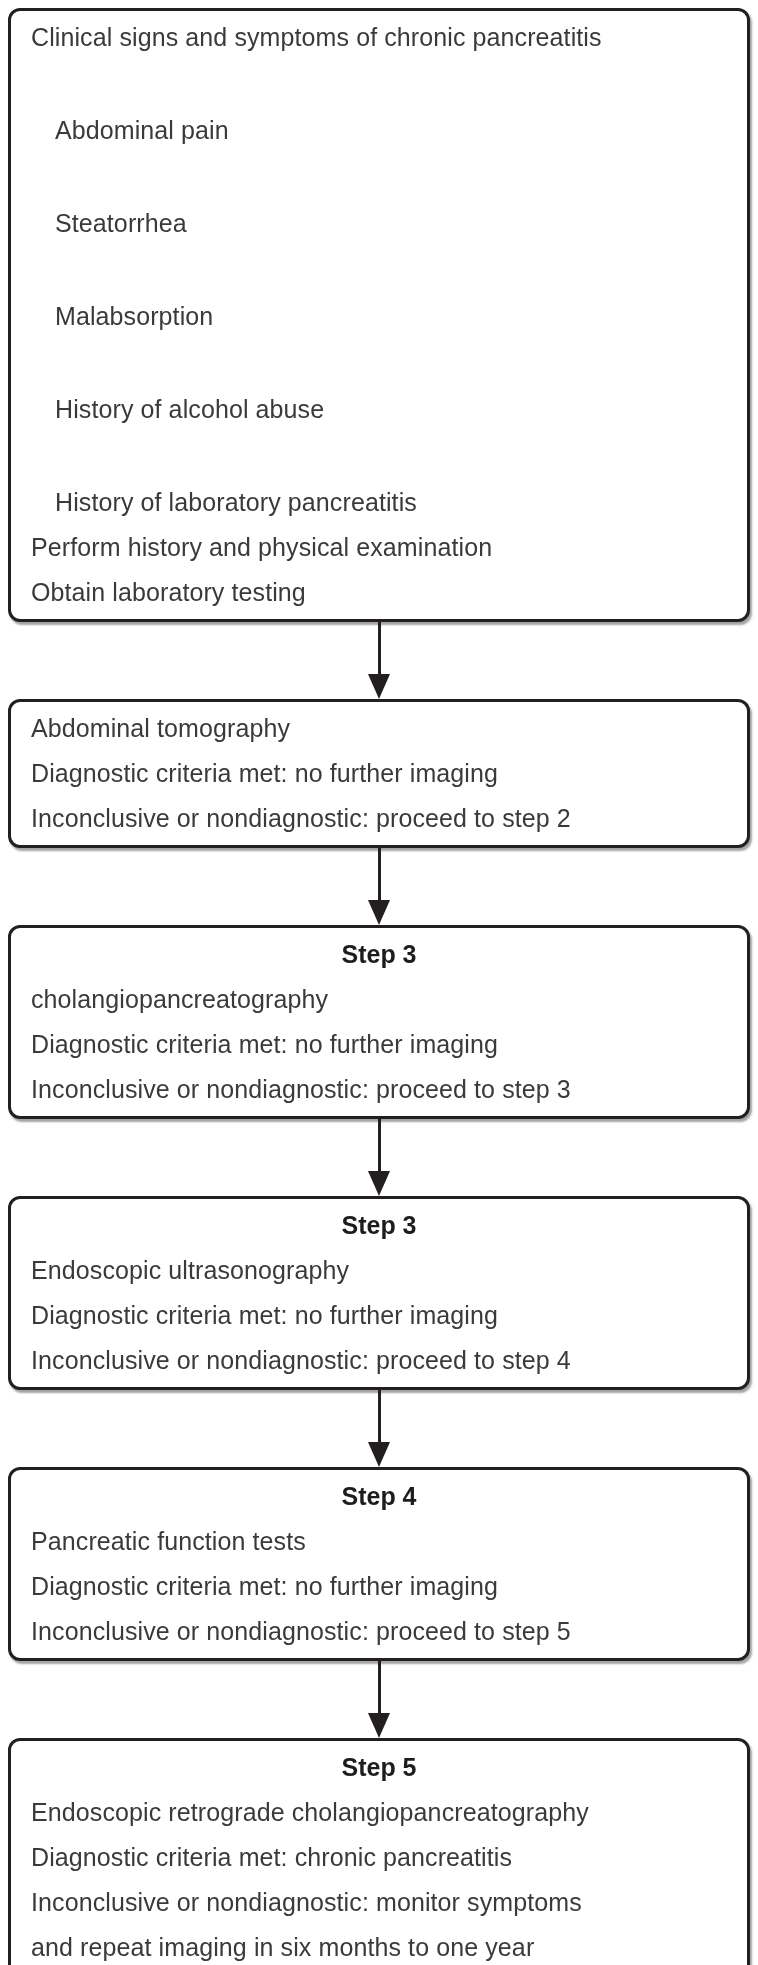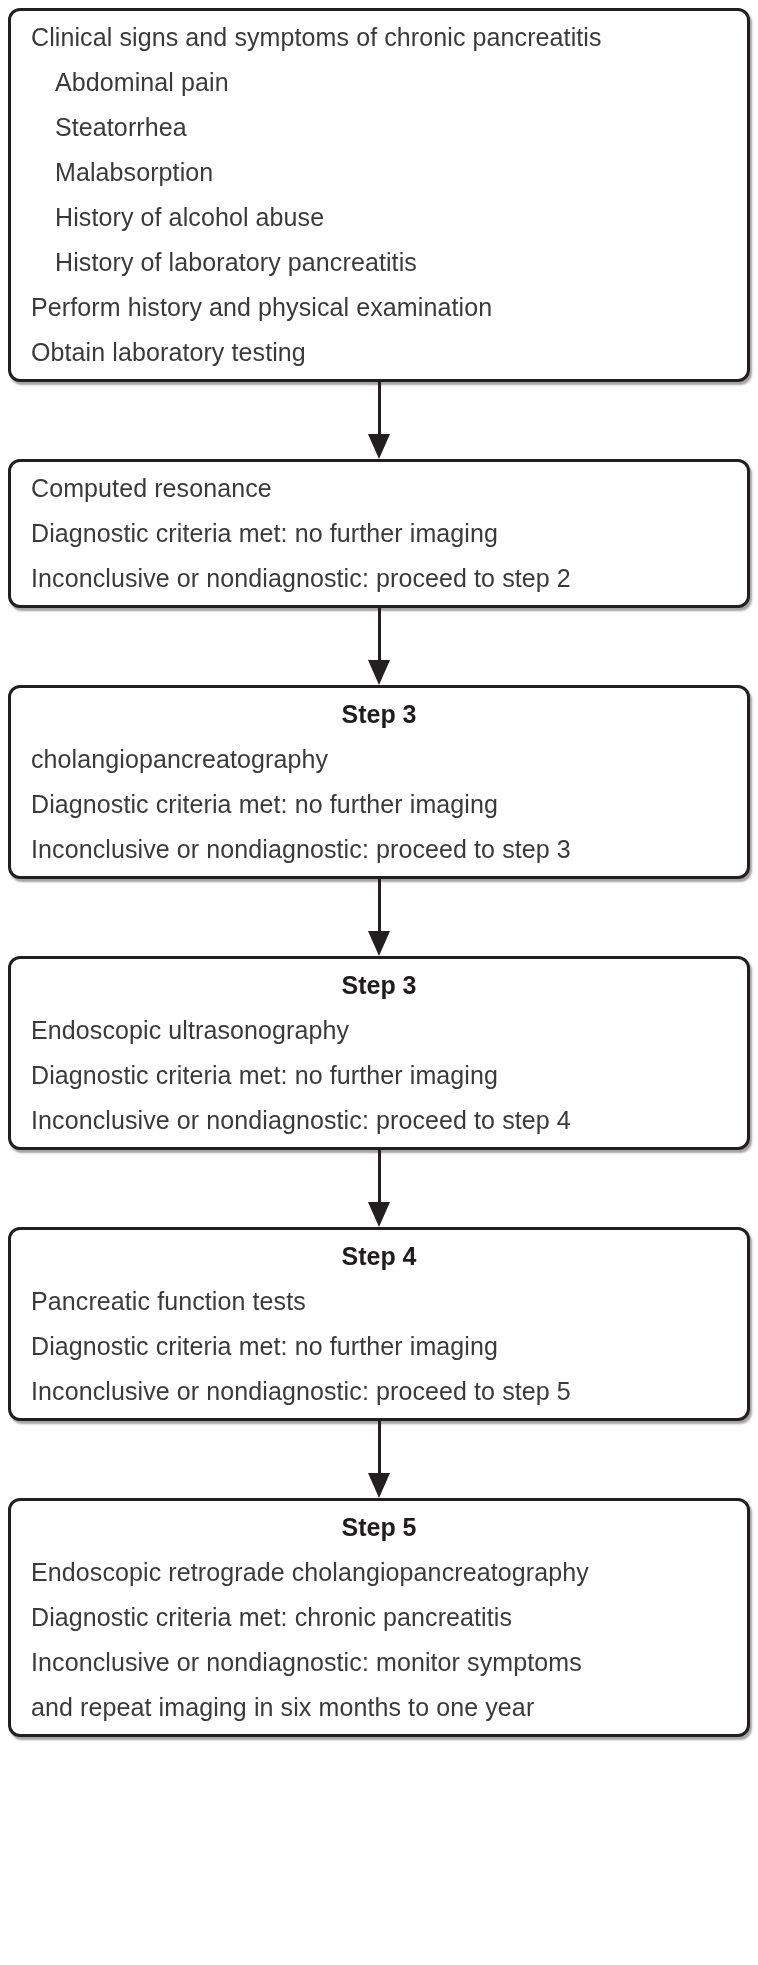--- a/index.html
+++ b/index.html
@@ -24,21 +24,21 @@
     padding: 4px 20px;
     box-shadow: 2px 3px 2px rgba(90, 90, 90, 0.55);
   }
   .line {
     font-size: 25px;
     line-height: 45px;
     color: #3a3a3a;
     letter-spacing: 0.1px;
     white-space: nowrap;
   }
-  .indent { padding-left: 24px; }
+  .indent { padding-left: 24px; margin-top: 48px; }
   .title {
     font-size: 25px;
     line-height: 45px;
     font-weight: 700;
     text-align: center;
     color: #1e1c1d;
   }
   .arrow {
     height: 77px;
     display: flex;
@@ -74,21 +74,21 @@
     <div class="line">Perform history and physical examination</div>
     <div class="line">Obtain laboratory testing</div>
   </section>
 
   <div class="arrow">
     <div class="shaft"></div>
     <div class="head"></div>
   </div>
 
   <section class="box">
-    <div class="line">Computed resonance</div>
+    <div class="line">Abdominal tomography</div>
     <div class="line">Diagnostic criteria met: no further imaging</div>
     <div class="line">Inconclusive or nondiagnostic: proceed to step 2</div>
   </section>
 
   <div class="arrow">
     <div class="shaft"></div>
     <div class="head"></div>
   </div>
 
   <section class="box">

